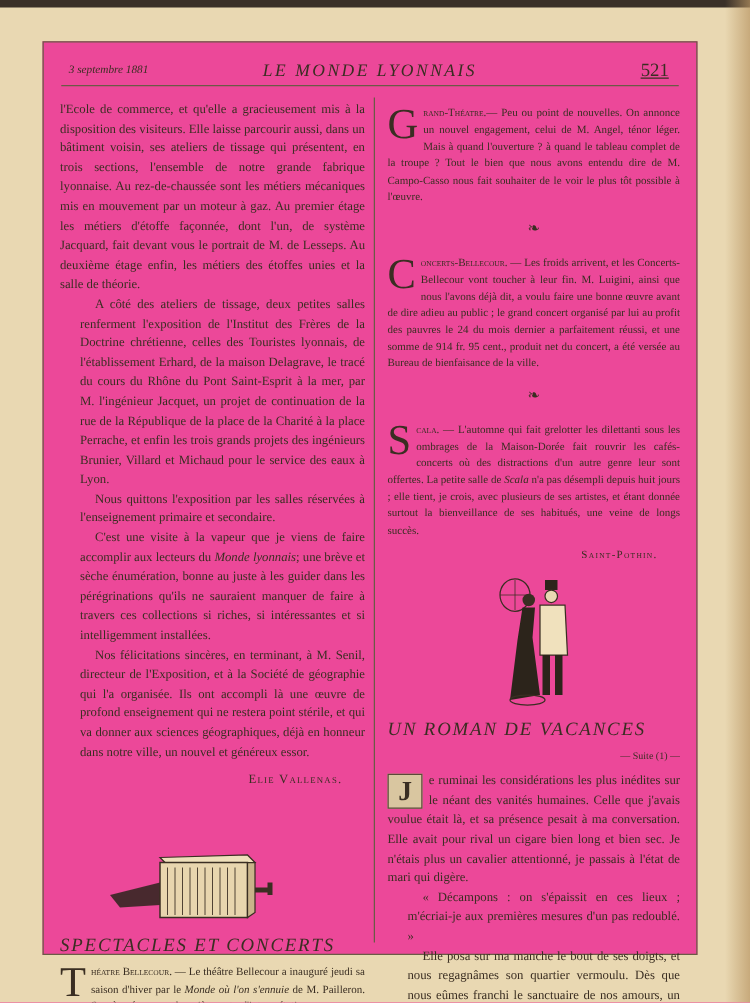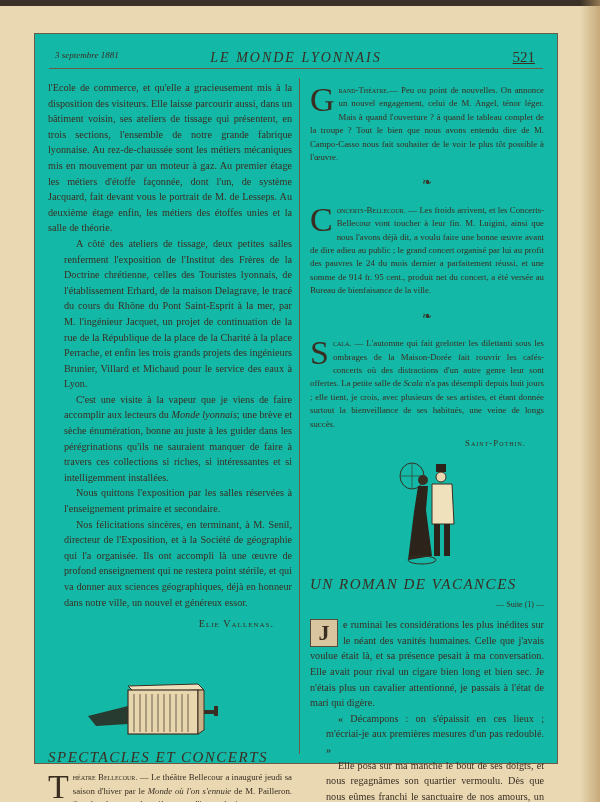--- a/index.html
+++ b/index.html
@@ -9,21 +9,21 @@
     font-family:"Liberation Serif", "DejaVu Serif", serif;
     color:#3a2e22;
     position:relative;
   }
   .topshade { position:absolute; left:0; top:0; width:600px; height:6px; background:#3a3028; }
   .rightshade { position:absolute; right:0; top:0; width:20px; height:802px; background:linear-gradient(90deg, rgba(200,170,120,0) 0%, rgba(185,150,100,0.7) 100%); }
   .page {
     position:absolute; left:34px; top:33px; width:522px; height:729px;
     border-left:1px solid #6b5a46; border-top:1px solid #6b5a46;
     border-right:1px solid #6b5a46; border-bottom:1px solid #6b5a46;
-    background:#14b8a6;
+    background:#ec4899;
   }
   .header {
     position:absolute; left:14px; right:14px; top:10px; height:24px;
     border-bottom:1px solid #6b5a46;
   }
   .header .date { position:absolute; left:6px; top:6px; font-size:9px; font-style:italic; }
   .header .title { position:absolute; left:0; right:0; top:6px; text-align:center; font-size:14px; font-style:italic; letter-spacing:2px; }
   .header .pageno { position:absolute; right:8px; top:5px; font-size:15px;text-decoration:underline; }
 
   .col { position:absolute; top:46px; font-size:10.2px; line-height:15.6px; text-align:justify; }
@@ -66,22 +66,22 @@
     <span class="date">3 septembre 1881</span>
     <div class="title">LE MONDE LYONNAIS</div>
     <span class="pageno">521</span>
   </div>
 
   <div class="divider"></div>
 
   <div class="col col-left">
     <p>l'Ecole de commerce, et qu'elle a gracieusement mis à la disposition des visiteurs. Elle laisse parcourir aussi, dans un bâtiment voisin, ses ateliers de tissage qui présentent, en trois sections, l'ensemble de notre grande fabrique lyonnaise. Au rez-de-chaussée sont les métiers mécaniques mis en mouvement par un moteur à gaz. Au premier étage les métiers d'étoffe façonnée, dont l'un, de système Jacquard, fait devant vous le portrait de M. de Lesseps. Au deuxième étage enfin, les métiers des étoffes unies et la salle de théorie.</p>
     <p class="indent">A côté des ateliers de tissage, deux petites salles renferment l'exposition de l'Institut des Frères de la Doctrine chrétienne, celles des Touristes lyonnais, de l'établissement Erhard, de la maison Delagrave, le tracé du cours du Rhône du Pont Saint-Esprit à la mer, par M. l'ingénieur Jacquet, un projet de continuation de la rue de la République de la place de la Charité à la place Perrache, et enfin les trois grands projets des ingénieurs Brunier, Villard et Michaud pour le service des eaux à Lyon.</p>
+    <p class="indent">Nous quittons l'exposition par les salles réservées à l'enseignement primaire et secondaire.</p>
     <p class="indent"><span>C'est une visite à la vapeur que je viens de faire accomplir aux lecteurs du </span><span class="it">Monde lyonnais</span><span>; une brève et sèche énumération, bonne au juste à les guider dans les pérégrinations qu'ils ne sauraient manquer de faire à travers ces collections si riches, si intéressantes et si intelligemment installées.</span></p>
-    <p class="indent">Nous quittons l'exposition par les salles réservées à l'enseignement primaire et secondaire.</p>
     <p class="indent">Nos félicitations sincères, en terminant, à M. Senil, directeur de l'Exposition, et à la Société de géographie qui l'a organisée. Ils ont accompli là une œuvre de profond enseignement qui ne restera point stérile, et qui va donner aux sciences géographiques, déjà en honneur dans notre ville, un nouvel et généreux essor.</p>
     <p class="sig">Elie Vallenas.</p>
 
     <div class="illus-box">
       <svg width="244" height="66" viewBox="0 0 244 66">
         <polygon points="40,40 80,30 80,48 48,50" fill="#2c241b" opacity="0.85"></polygon>
         <polygon points="80,10 150,8 156,14 86,16" fill="#efe0bb" stroke="#3a2e22" stroke-width="1"></polygon>
         <rect x="80" y="14" width="70" height="44" fill="#e8d6ae" stroke="#3a2e22" stroke-width="1.2"></rect>
         <polygon points="150,14 156,14 156,54 150,58" fill="#c9b48a" stroke="#3a2e22" stroke-width="1"></polygon>
         <g stroke="#3a2e22" stroke-width="0.7">

